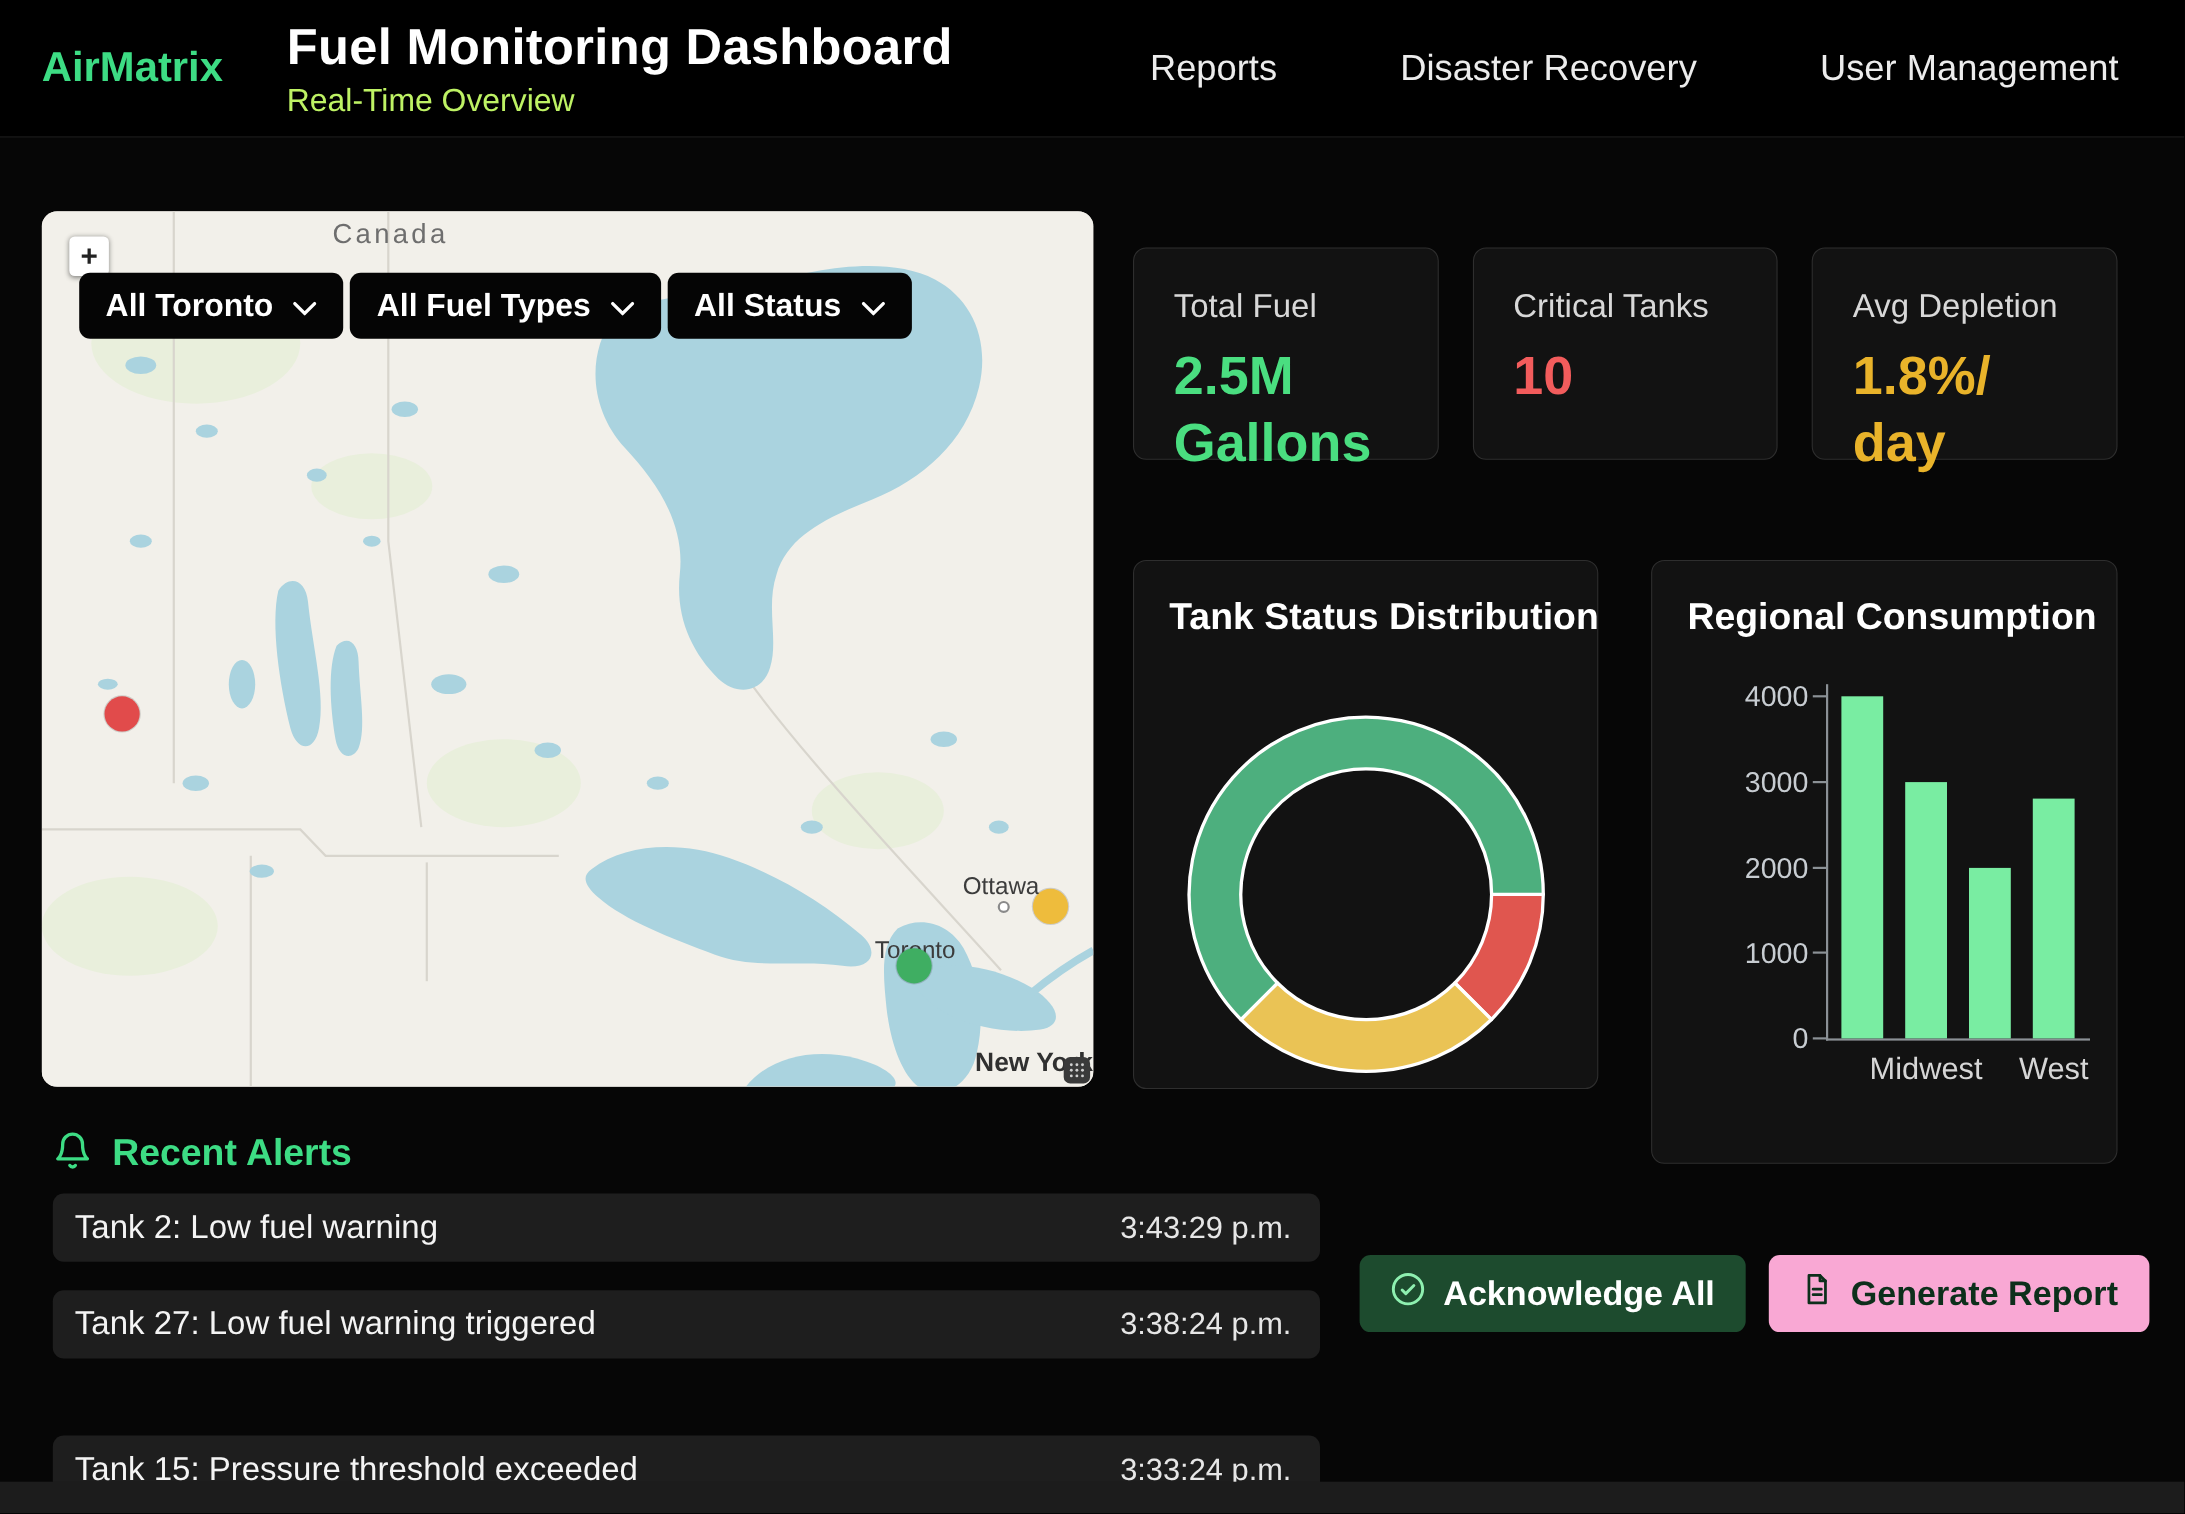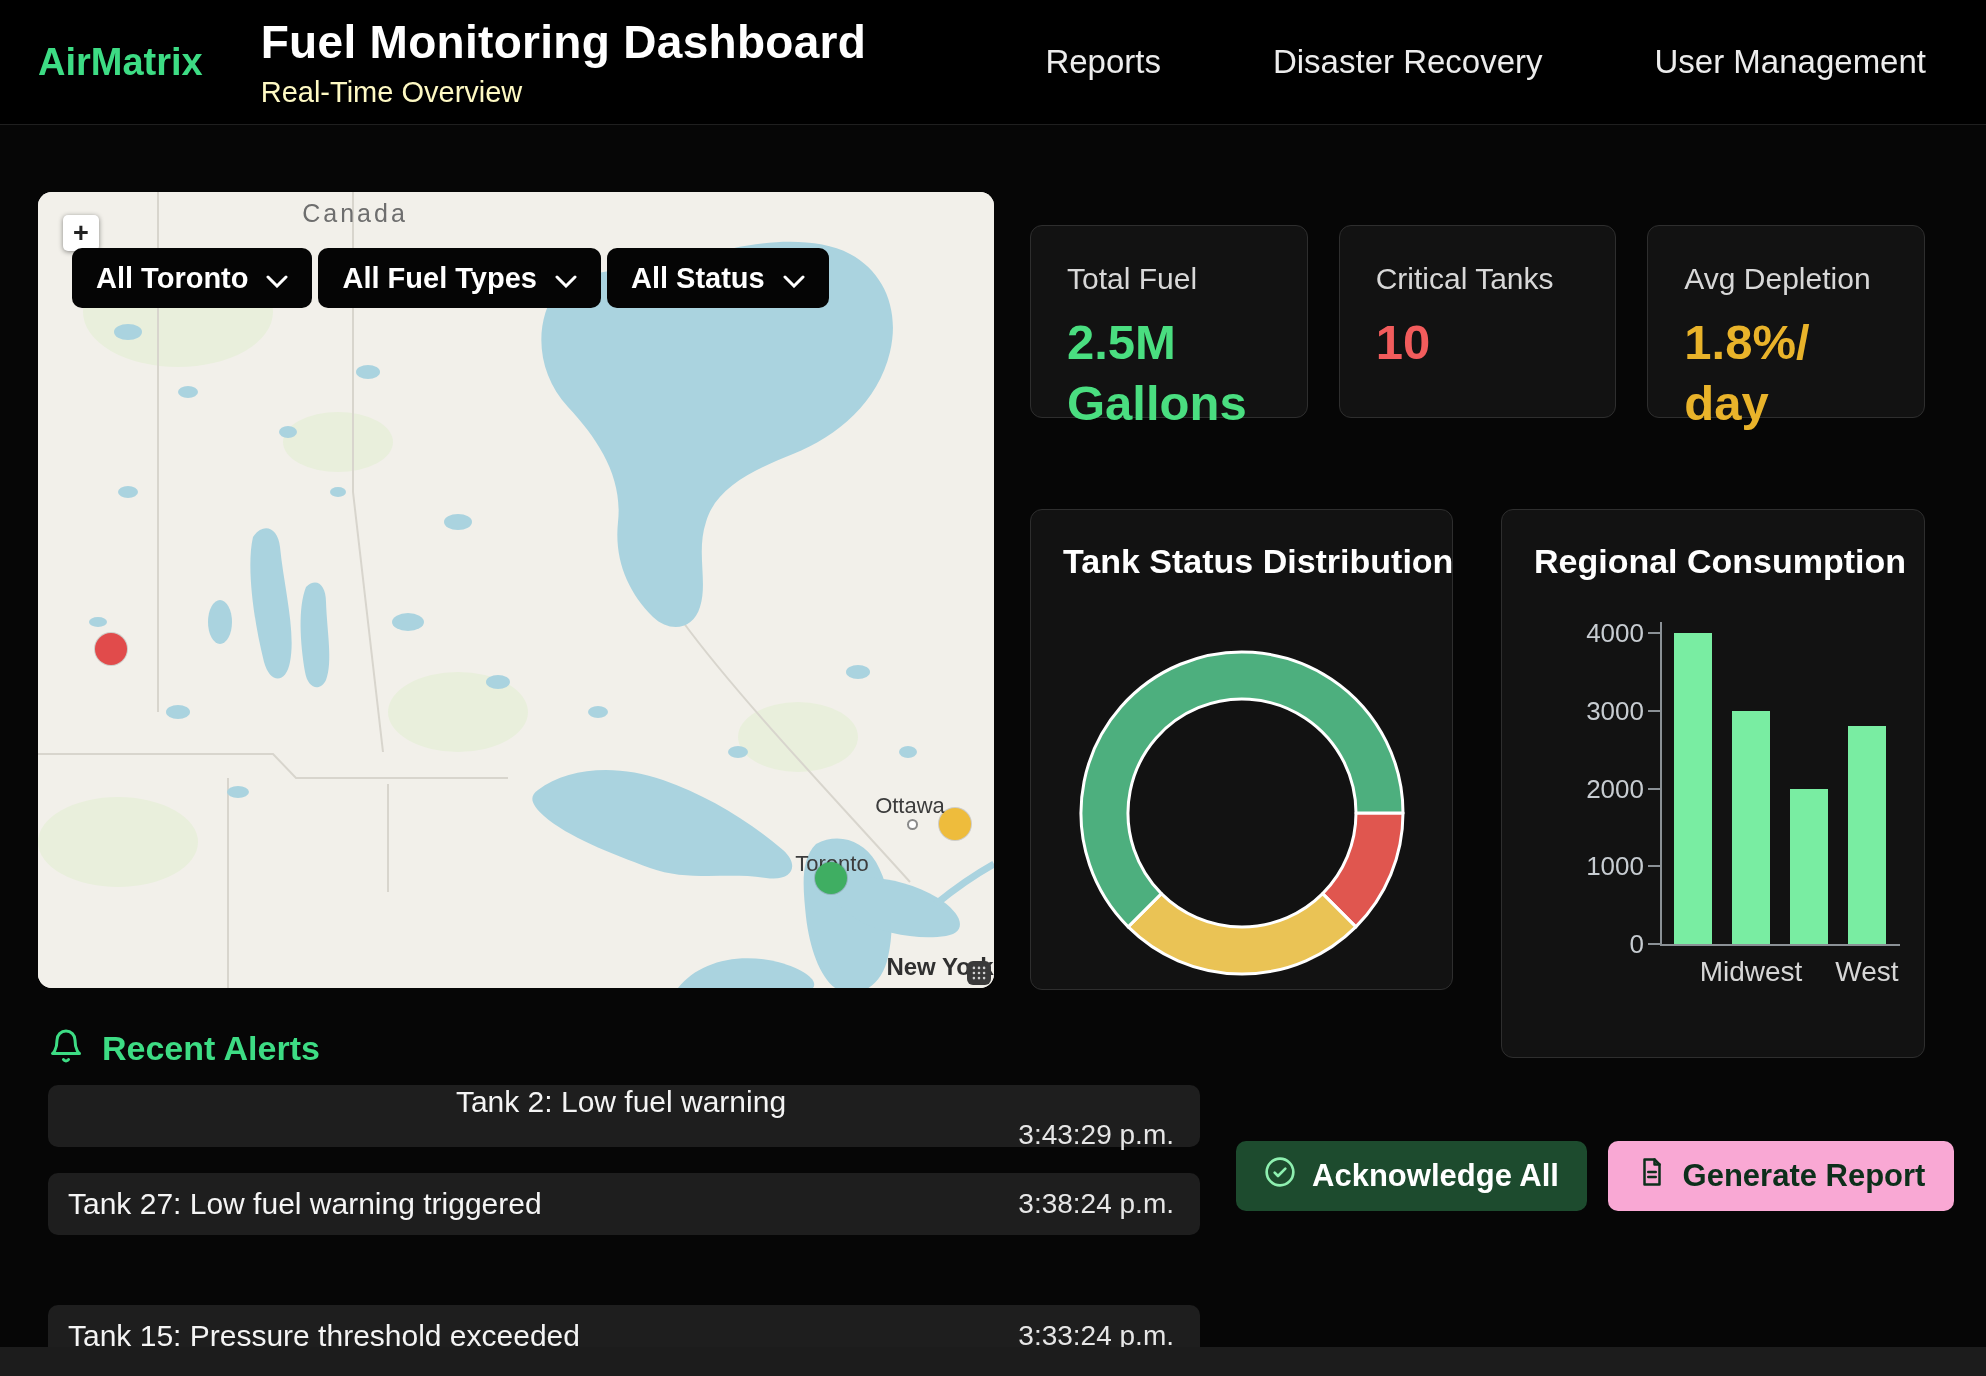--- a/index.html
+++ b/index.html
@@ -5,21 +5,21 @@
   * { margin:0; padding:0; box-sizing:border-box; }
   body { background:#000; font-family:"Liberation Sans", sans-serif; }
   .stage { position:relative; width:1986px; height:1376px; background:#060606; overflow:hidden; }
 
   
   .header { position:absolute; top:0; left:0; right:0; height:125px; background:#000;
             border-bottom:1px solid #1f1f1f; display:flex; align-items:center; z-index:10; }
   .logo { color:#3ddc84; font-size:38px; font-weight:bold; margin-left:38px; }
   .title-block { margin-left:58px; display:flex; flex-direction:column; gap:7px; }
   .page-title { color:#fff; font-size:46px; font-weight:bold; letter-spacing:.3px; }
-  .page-subtitle { color:#fef9c3; font-size:29px; }
+  .page-subtitle { color:#bef264; font-size:29px; }
   .nav { margin-left:auto; display:flex; gap:112px; margin-right:60px; }
   .nav-item { color:#ececec; font-size:33px; cursor:pointer; white-space:nowrap; }
 
   
   .map-card { position:absolute; left:38px; top:192px; width:956px; height:796px;
               border-radius:14px; overflow:hidden; background:#f2f0ea; }
   .map-svg { position:absolute; inset:0; }
   .map-label { position:absolute; transform:translateX(-50%); color:#5f5f5f; white-space:nowrap; }
   .map-label.country { font-size:25px; letter-spacing:3px; color:#6e6e6e; }
   .map-label.city { font-size:22px; color:#3c3c3c; }
@@ -283,21 +283,21 @@
   <div class="alerts-header">
     <span>
       <svg width="36" height="36" viewBox="0 0 24 24" fill="none" stroke="#3ddc84" stroke-width="2" stroke-linecap="round" stroke-linejoin="round">
         <path d="M18 8a6 6 0 1 0-12 0c0 7-3 9-3 9h18s-3-2-3-9"></path>
         <path d="M13.7 21a2 2 0 0 1-3.4 0"></path>
       </svg>
     </span>
     <span class="alerts-title">Recent Alerts</span>
   </div>
 
-  <div class="alert-row" style="top:1085px;flex-direction:column;">
+  <div class="alert-row" style="top:1085px;">
     <span class="alert-msg">Tank 2: Low fuel warning</span>
     <span class="alert-time">3:43:29 p.m.</span>
   </div>
   <div class="alert-row" style="top:1173px;">
     <span class="alert-msg">Tank 27: Low fuel warning triggered</span>
     <span class="alert-time">3:38:24 p.m.</span>
   </div>
   <div class="alert-row" style="top:1305px;">
     <span class="alert-msg">Tank 15: Pressure threshold exceeded</span>
     <span class="alert-time">3:33:24 p.m.</span>

